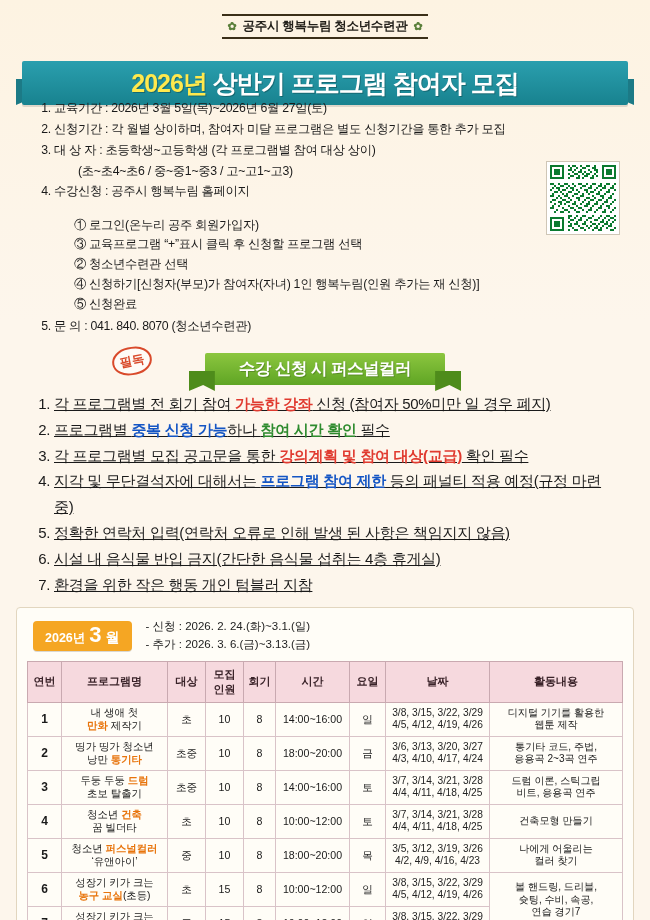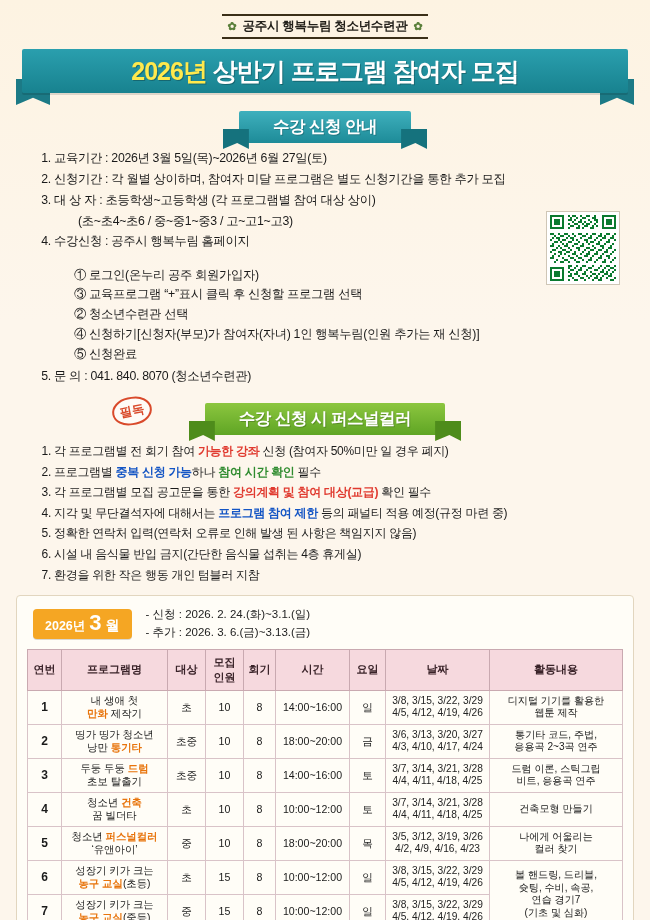--- a/index.html
+++ b/index.html
@@ -39,21 +39,21 @@
     margin: 10px 22px 0 22px;
     height: 46px;
   }
   .ribbon-left, .ribbon-right {
     position:absolute; top: 30px; width: 34px; height: 26px;
     background:#1c7a86;
   }
   .ribbon-left { left: -6px; clip-path: polygon(0 0, 100% 0, 100% 100%, 50% 72%, 0 100%); }
   .ribbon-right { right: -6px; clip-path: polygon(0 0, 100% 0, 100% 100%, 50% 72%, 0 100%); }
   .title-bar {
-    position:absolute; left:0; right:0; top:0; height: 44px;
+    position:absolute; left:0; right:0; top:12px; height: 44px;
     background: linear-gradient(180deg,#2a9fae 0%, #18828f 100%);
     border-radius: 2px;
     display:flex; align-items:center; justify-content:center;
     box-shadow: 0 2px 0 rgba(0,0,0,0.12);
   }
   .title-text {
     font-size: 25px; font-weight: bold; letter-spacing:-1px;
     color: #ffffff;
     text-shadow: 1px 1px 0 rgba(0,0,0,0.25);
   }
@@ -113,22 +113,23 @@
   .qr {
     position:absolute; right: -4px; top: 62px;
     width: 74px; height: 74px;
     background:#fff; padding:3px;
     border: 1px solid #cfc6b6;
   }
   .qr .cells { width:100%; height:100%; }
 
   .notice-block {
     margin: 6px 34px 0 34px;
-    font-size: 12px;
+    font-size: 15px;
     line-height: 1.72;
+    text-decoration: underline;
   }
   .notice-block ol { margin:0; padding-left: 20px; }
   .notice-block li { letter-spacing:-0.3px; }
   .red { color:#e03a2f; font-weight:bold; }
   .blue { color:#1455c4; font-weight:bold; }
   .green-t { color:#2e8b2e; font-weight:bold;text-align:center; }
 
   
   .sched {
     margin: 10px 16px 0 16px;
@@ -197,23 +198,20 @@
   <div class="title-wrap">
     <div class="ribbon-left"></div>
     <div class="ribbon-right"></div>
     <div class="title-bar">
       <div class="title-text">
         <span class="hl">2026년</span><span> 상반기 프로그램 참여자 모집</span>
       </div>
     </div>
   </div>
 
-  <div class="sec-head">
-    <div class="sec-bar">수강 신청 안내</div>
-  </div>
 
   <div class="info-block">
     <ol>
       <li>교육기간 : 2026년 3월 5일(목)~2026년 6월 27일(토)</li>
       <li>신청기간 : 각 월별 상이하며, 참여자 미달 프로그램은 별도 신청기간을 통한 추가 모집</li>
       <li>대 상 자 : 초등학생~고등학생 (각 프로그램별 참여 대상 상이)</li>
       <div class="sub-line">(초~초4~초6 / 중~중1~중3 / 고~고1~고3)</div>
       <li>수강신청 : 공주시 행복누림 홈페이지</li>
       <ul class="sub-ol">
         <li>① 로그인(온누리 공주 회원가입자)</li>

